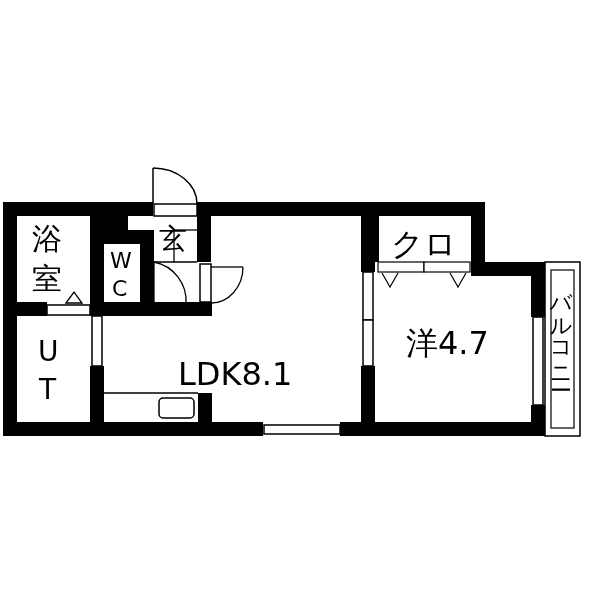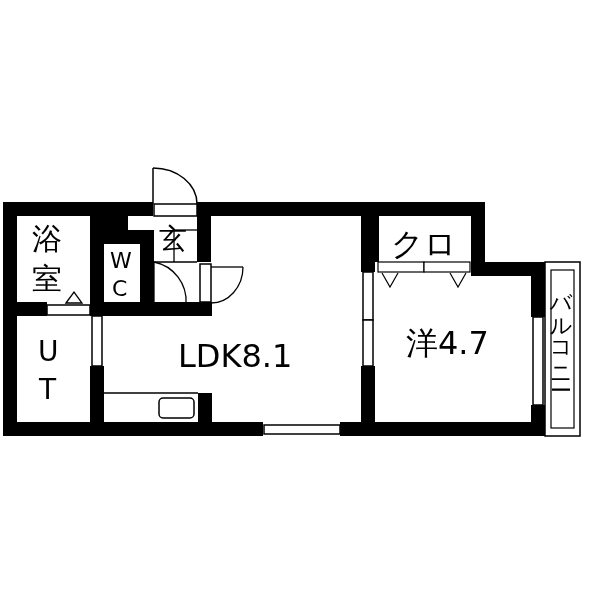--- a/index.html
+++ b/index.html
@@ -102,20 +102,20 @@
   <div class="lbl" style="left:32px;top:264px;font-size:30px;">室</div>
 
   <div class="lbl" style="left:110px;top:250px;font-size:22px;">W</div>
   <div class="lbl" style="left:112px;top:278px;font-size:22px;">C</div>
 
   <div class="lbl" style="left:159px;top:225px;font-size:28px;">玄</div>
 
   <div class="lbl" style="left:38px;top:338px;font-size:28px;">U</div>
   <div class="lbl" style="left:39px;top:376px;font-size:28px;">T</div>
 
-  <div class="lbl" style="left:178px;top:340px;font-size:32px;">LDK8.1</div>
+  <div class="lbl" style="left:178px;top:358px;font-size:32px;">LDK8.1</div>
 
   <div class="lbl" style="left:391px;top:228px;font-size:32px;">クロ</div>
 
   <div class="lbl" style="left:406px;top:327px;font-size:32px;">洋4.7</div>
 
   <div class="lbl vert" style="left:550px;top:278px;font-size:22px;">バルコニー</div>
 </div>
 
 </body></html>

